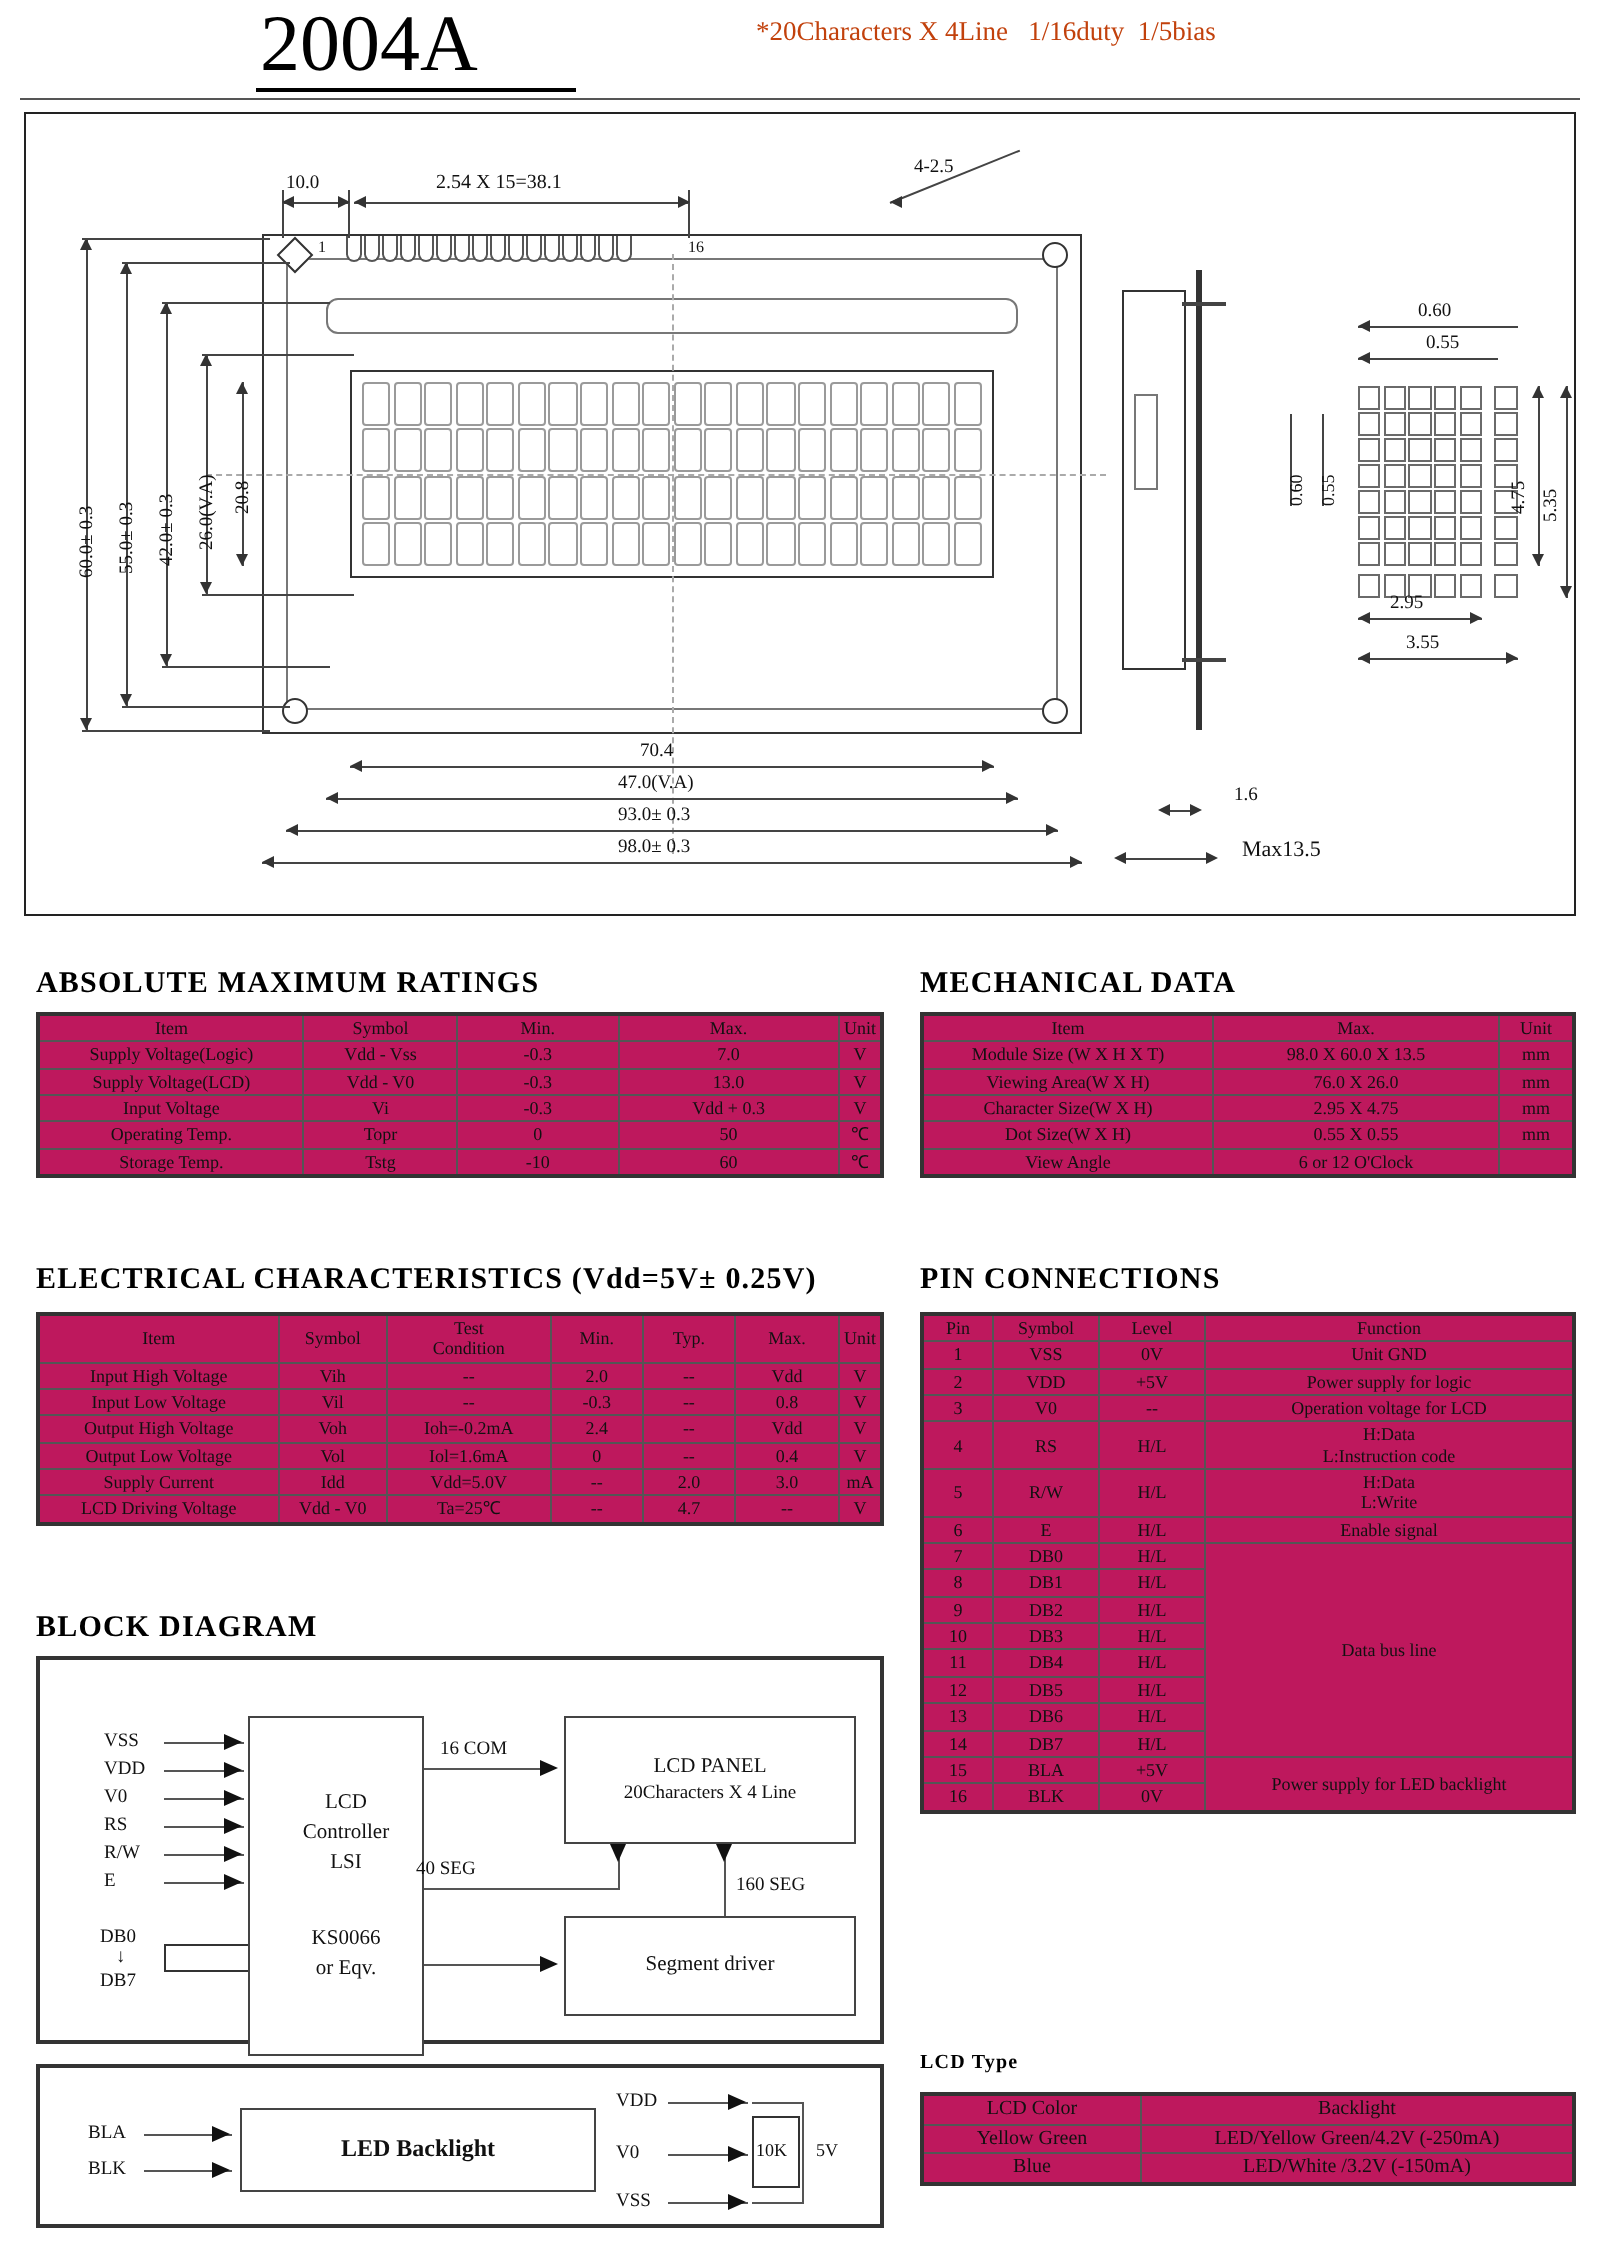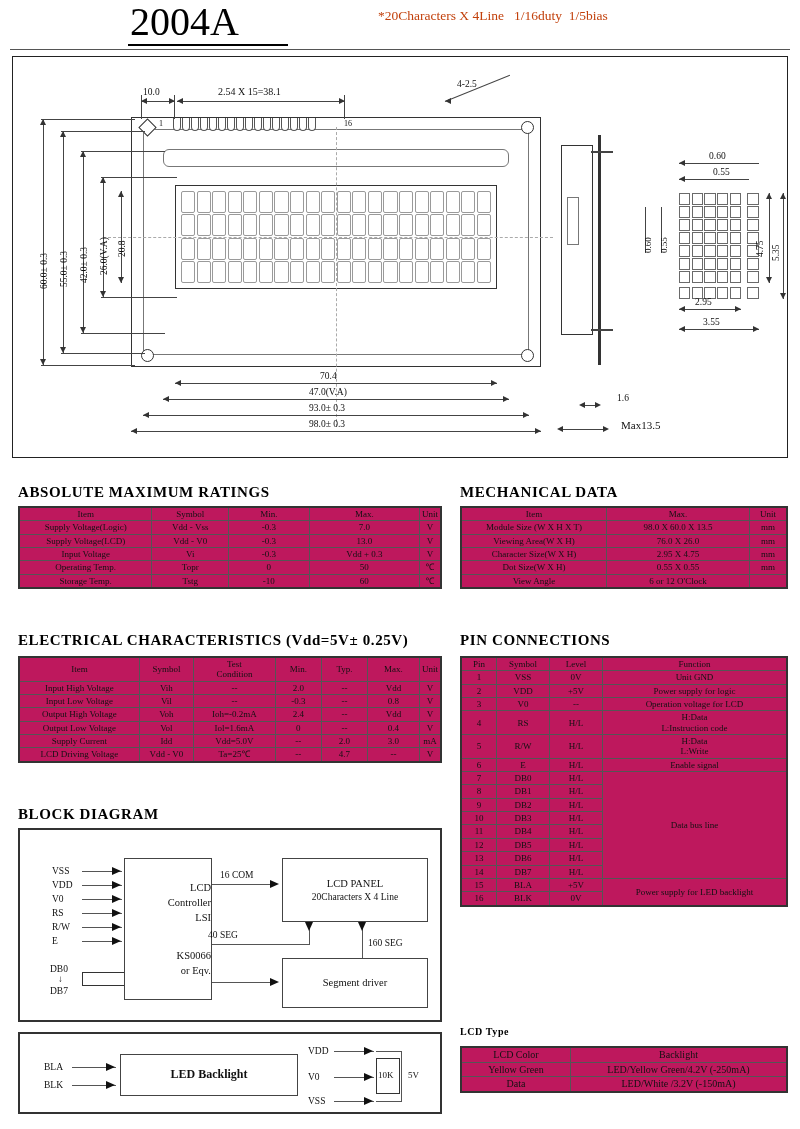--- a/index.html
+++ b/index.html
@@ -849,21 +849,21 @@
   <div class="bd-line h" style="left:62px; top:97px; width:40px;"></div>
   <div class="bd-arrowR" style="left:92px; top:93px;"></div>
   <div class="bd-line h" style="left:62px; top:111px; width:40px;"></div>
   <div class="bd-arrowR" style="left:92px; top:107px;"></div>
 
   <div class="bd-label" style="left:30px; top:134px;">DB0</div>
   <div class="bd-label" style="left:38px; top:144px;">↓</div>
   <div class="bd-label" style="left:30px; top:156px;">DB7</div>
   <div class="bd-bus" style="left:62px; top:142px;"></div>
 
-  <div class="bd-rect" style="left:104px; top:28px; width:88px; height:142px; align-items:flex-end; padding-left:10px;">
+  <div class="bd-rect" style="left:104px; top:28px; width:88px; height:170px; align-items:center; padding-left:10px;">
     <div>LCD</div>
     <div>Controller</div>
     <div>LSI</div>
     <div style="height:22px;"></div>
     <div>KS0066</div>
     <div>or Eqv.</div>
   </div>
 
   <div class="bd-rect" style="left:262px; top:28px; width:146px; height:64px;">
     <div>LCD    PANEL</div>
@@ -928,17 +928,17 @@
       <th style="width:104px;">LCD Color</th>
       <th>Backlight</th>
     </tr>
   </thead>
   <tbody>
     <tr>
       <td>Yellow Green</td>
       <td>LED/Yellow Green/4.2V (-250mA)</td>
     </tr>
     <tr>
-      <td>Data</td>
+      <td>Blue</td>
       <td>LED/White /3.2V (-150mA)</td>
     </tr>
   </tbody>
 </table>
 
 </body></html>

